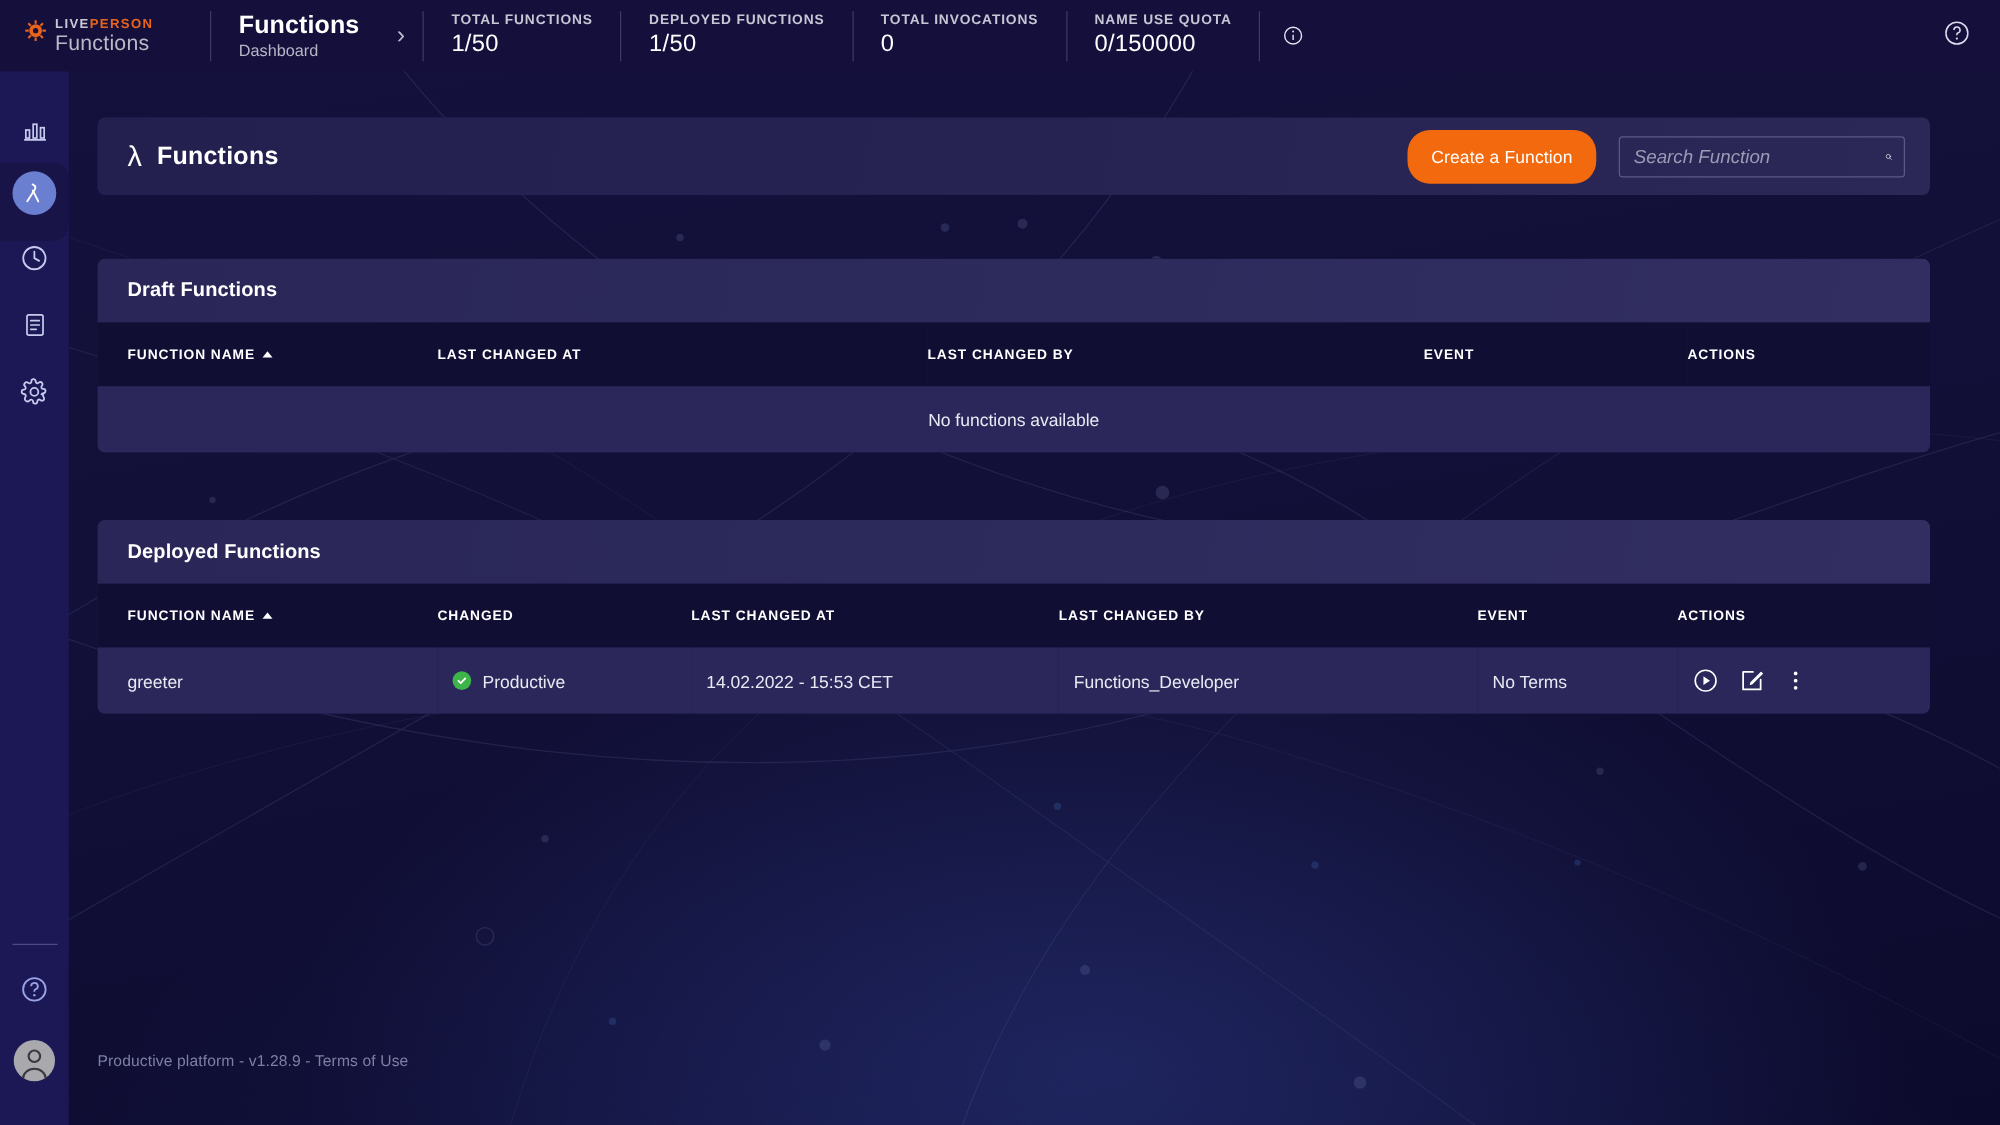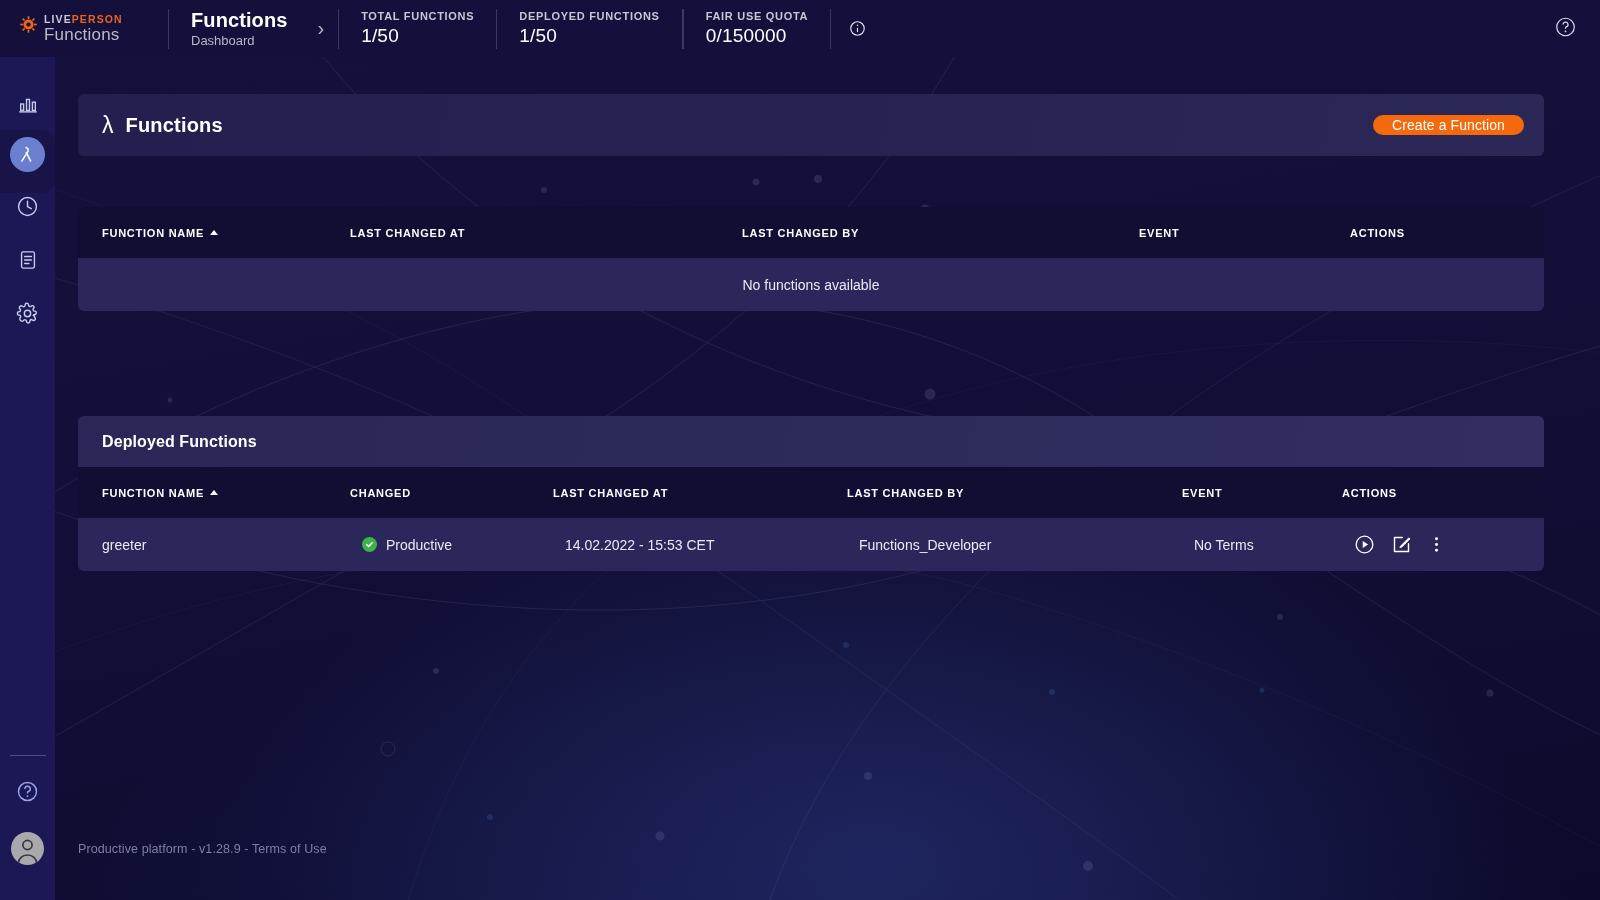--- a/index.html
+++ b/index.html
@@ -81,21 +81,21 @@
   .hdr-card {
     top: 37px; height: 62px;
     background: linear-gradient(100deg, #232050 0%, #262353 50%, #2b2757 100%);
     display: flex; align-items: center; padding: 0 20px 0 24px;
   }
   .hdr-lambda { font-size: 23px; color: #fff; font-weight: 400; margin-right: 12px; line-height: 1; }
   .hdr-title { font-size: 20px; font-weight: 700; color: #fff; letter-spacing: .2px; }
   .hdr-spacer { flex: 1; }
   .create-btn {
     background: #f26a0d; color: #fff; border: none; border-radius: 18px;
-    height: 20px; padding: 0 19px; font-size: 14px; cursor: pointer;
+    height: 43px; padding: 0 19px; font-size: 14px; cursor: pointer;
     font-family: inherit; letter-spacing: .1px;
   }
   .search-wrap {
     margin-left: 18px; width: 229px; height: 33px;
     border: 1px solid #5b5a86; border-radius: 3px;
     display: flex; align-items: center; padding: 0 9px 0 11px; background: transparent;
   }
   .search-input {
     flex: 1; background: transparent; border: none; outline: none;
     color: #e6e7f2; font-size: 15px; font-style: italic; font-family: inherit;
@@ -224,24 +224,28 @@
       <div class="stat-value">1/50</div>
     </div>
 
     <div class="vdiv"></div>
     <div class="stat">
       <div class="stat-label">DEPLOYED FUNCTIONS</div>
       <div class="stat-value">1/50</div>
     </div>
 
     <div class="vdiv"></div>
-
-    <div class="vdiv"></div>
     <div class="stat">
-      <div class="stat-label">FAIR USE QUOTA</div>
+      <div class="stat-label">TOTAL INVOCATIONS</div>
+      <div class="stat-value">0</div>
+    </div>
+
+    <div class="vdiv"></div>
+    <div class="stat">
+      <div class="stat-label">NAME USE QUOTA</div>
       <div class="stat-value">0/150000</div>
     </div>
 
     <div class="vdiv"></div>
     <div class="info-btn">
       <svg width="17" height="17" viewBox="0 0 24 24" fill="none" stroke="#e3e4f2" stroke-width="1.6">
         <circle cx="12" cy="12" r="9.5"></circle>
           <line x1="12" y1="11" x2="12" y2="17"></line>
           <circle cx="12" cy="7.4" r="1.1" fill="#e3e4f2" stroke="none"></circle>
       </svg>
@@ -318,23 +322,33 @@
     </div>
   </div>
 
   <div class="main">
 
     <div class="card hdr-card">
       <span class="hdr-lambda">λ</span>
       <span class="hdr-title">Functions</span>
       <div class="hdr-spacer"></div>
       <button class="create-btn">Create a Function</button>
+      <div class="search-wrap">
+        <input class="search-input" type="text" placeholder="Search Function" style="">
+        <svg width="17" height="17" viewBox="0 0 24 24" fill="none" stroke="#ffffff" stroke-width="2" stroke-linecap="round">
+          <circle cx="10.6" cy="10.6" r="6.6"></circle>
+            <line x1="15.6" y1="15.6" x2="20.5" y2="20.5"></line>
+        </svg>
+      </div>
     </div>
 
     <div class="card sect-card" style="top:150px">
+      <div class="sect-head">
+        <div class="sect-title">Draft Functions</div>
+      </div>
       <table class="fx">
         <colgroup>
             <col style="width:272px">
             <col style="width:392px">
             <col style="width:397px">
             <col style="width:211px">
             <col>
           </colgroup>
         <thead>
           <tr>

